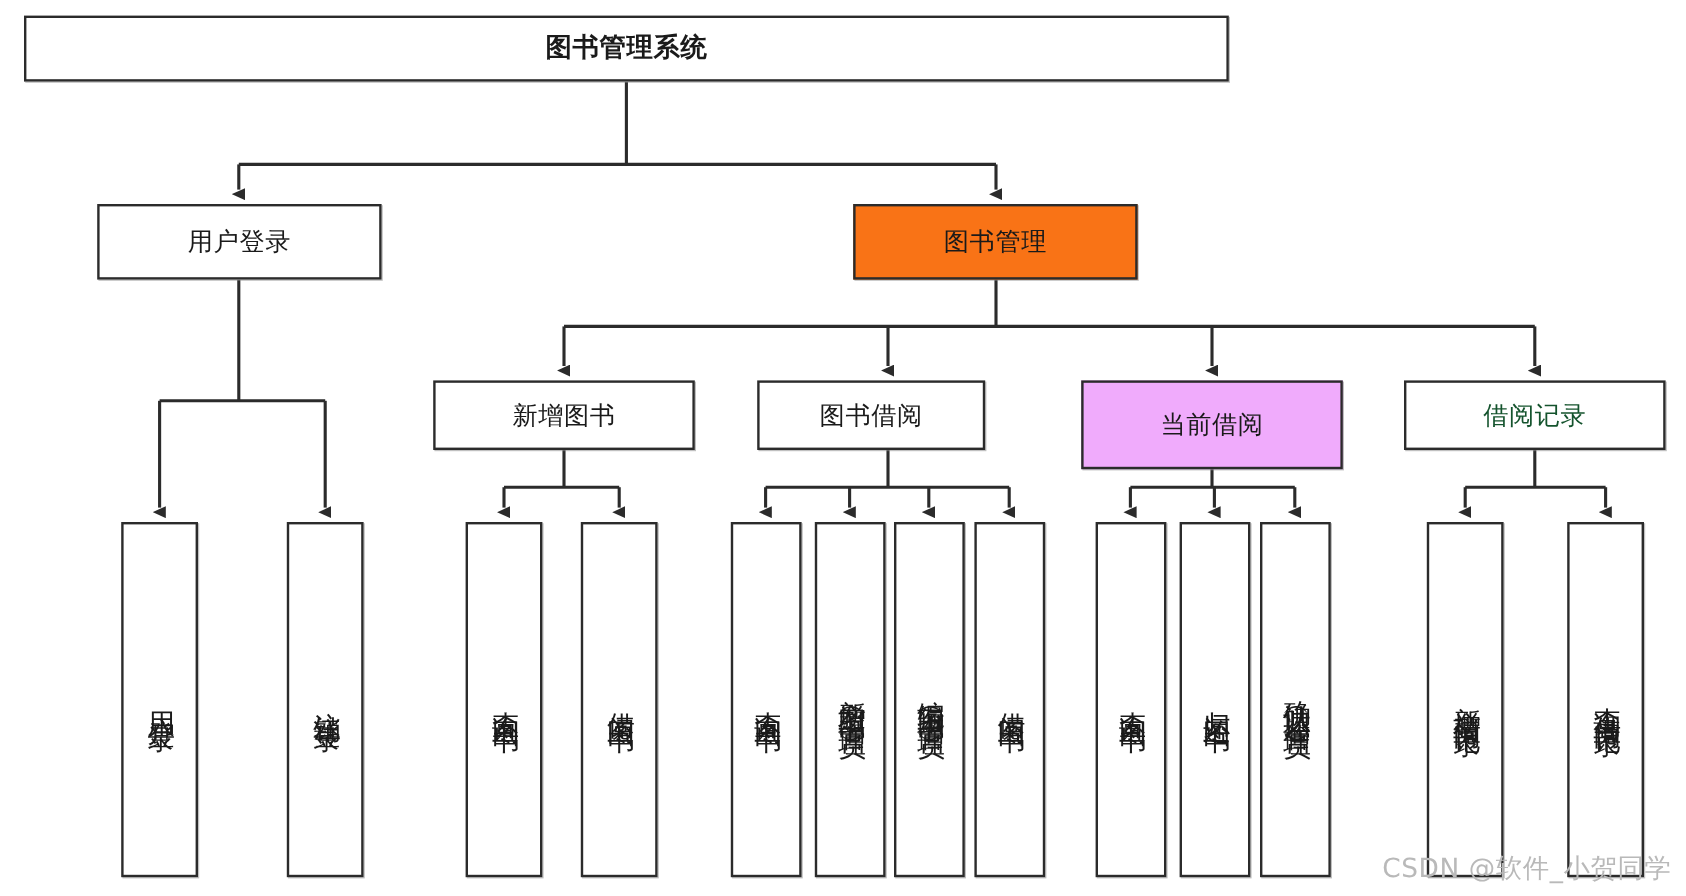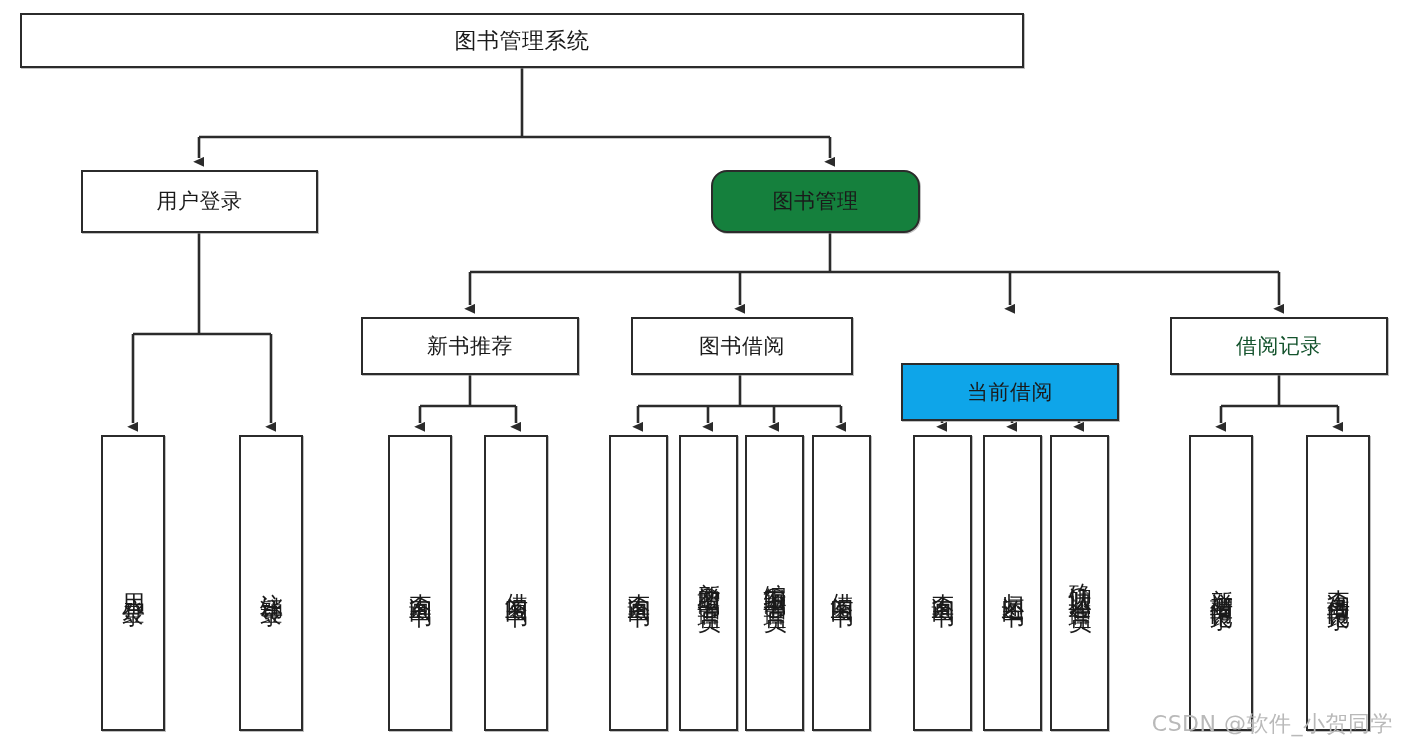--- a/index.html
+++ b/index.html
@@ -42,20 +42,21 @@
     line-height: 1.18;
     letter-spacing: 0.5px;
     white-space: nowrap;
   }
   
   .node.horizontal .node-label {
     font-size: 21px;
   }
   .node.root .node-label {
     font-size: 22px;
+    font-weight: bold;
   }
   
   .node.vertical {
     align-items: center;
     justify-content: center;
   }
   .node.vertical .node-label {
     writing-mode: vertical-rl;
     text-orientation: upright;
     font-size: 23px;
@@ -131,31 +132,31 @@
     </g>
   </svg>
 
   <div class="node horizontal root" style="left: 20px; top: 13px; width: 1004px; height: 55px; background: rgb(255, 255, 255); border-color: rgb(43, 43, 43);">
     <span class="node-label" style="color: rgb(26, 26, 26);">图书管理系统</span>
   </div>
 
   <div class="node horizontal" style="left: 81px; top: 170px; width: 237px; height: 63px; background: rgb(255, 255, 255); border-color: rgb(43, 43, 43);">
     <span class="node-label" style="color: rgb(26, 26, 26);">用户登录</span>
   </div>
-  <div class="node horizontal" style="left: 711px; top: 170px; width: 209px; height: 63px; background: #15803d; border-color: rgb(43, 43, 43); border-radius: 16px;">
+  <div class="node horizontal" style="left: 711px; top: 170px; width: 237px; height: 63px; background: #f97316; border-color: rgb(43, 43, 43);">
     <span class="node-label" style="color: rgb(26, 26, 26);">图书管理</span>
   </div>
 
   <div class="node horizontal" style="left: 361px; top: 317px; width: 218px; height: 58px; background: rgb(255, 255, 255); border-color: rgb(43, 43, 43);">
-    <span class="node-label" style="color: rgb(26, 26, 26);">新书推荐</span>
-  </div>
-  <div class="node horizontal" style="left: 631px; top: 317px; width: 222px; height: 58px; background: rgb(255, 255, 255); border-color: rgb(43, 43, 43);">
+    <span class="node-label" style="color: rgb(26, 26, 26);">新增图书</span>
+  </div>
+  <div class="node horizontal" style="left: 631px; top: 317px; width: 190px; height: 58px; background: rgb(255, 255, 255); border-color: rgb(43, 43, 43);">
     <span class="node-label" style="color: rgb(26, 26, 26);">图书借阅</span>
   </div>
-  <div class="node horizontal" style="left: 901px; top: 317px; width: 218px; height: 58px; background: #0ea5e9; border-color: rgb(43, 43, 43); margin-top: 46px;">
+  <div class="node horizontal" style="left: 901px; top: 317px; width: 218px; height: 74px; background: #f0abfc; border-color: rgb(43, 43, 43);">
     <span class="node-label" style="color: rgb(26, 26, 26);">当前借阅</span>
   </div>
   <div class="node horizontal" style="left: 1170px; top: 317px; width: 218px; height: 58px; background: rgb(255, 255, 255); border-color: rgb(43, 43, 43);">
     <span class="node-label" style="color: #14532d;">借阅记录</span>
   </div>
 
   <div class="node vertical" style="left: 101px; top: 435px; width: 64px; height: 296px; background: rgb(255, 255, 255); border-color: rgb(43, 43, 43);">
     <span class="node-label" style="color: rgb(26, 26, 26);">用户登录</span>
   </div>
   <div class="node vertical" style="left: 239px; top: 435px; width: 64px; height: 296px; background: rgb(255, 255, 255); border-color: rgb(43, 43, 43);">

